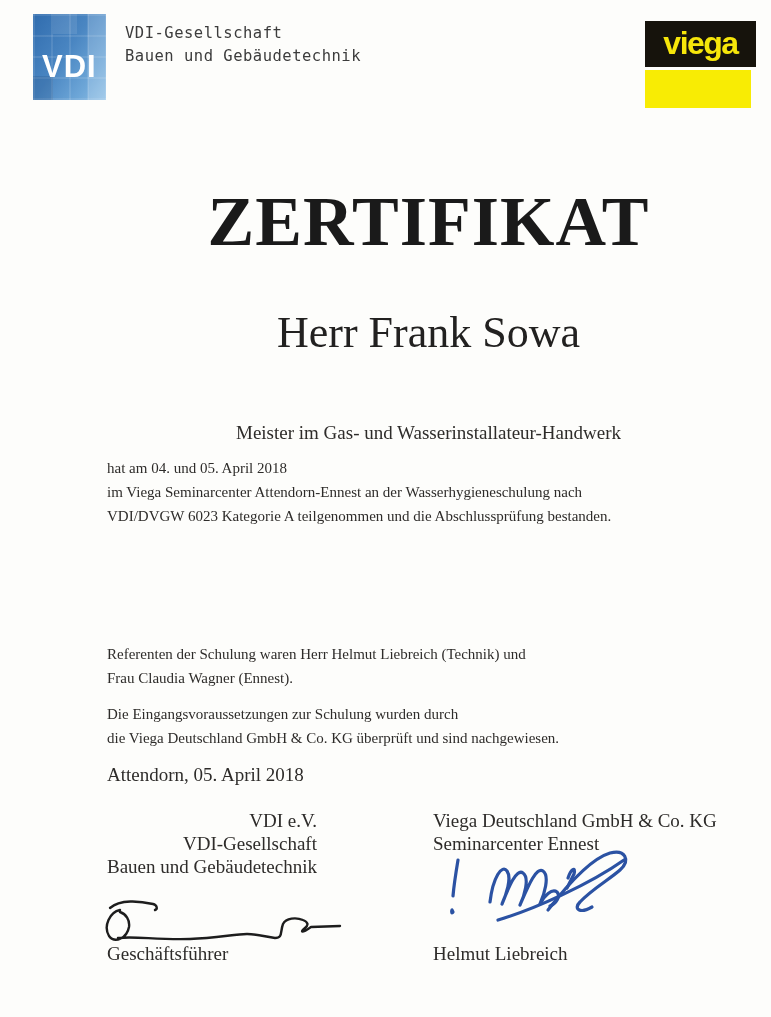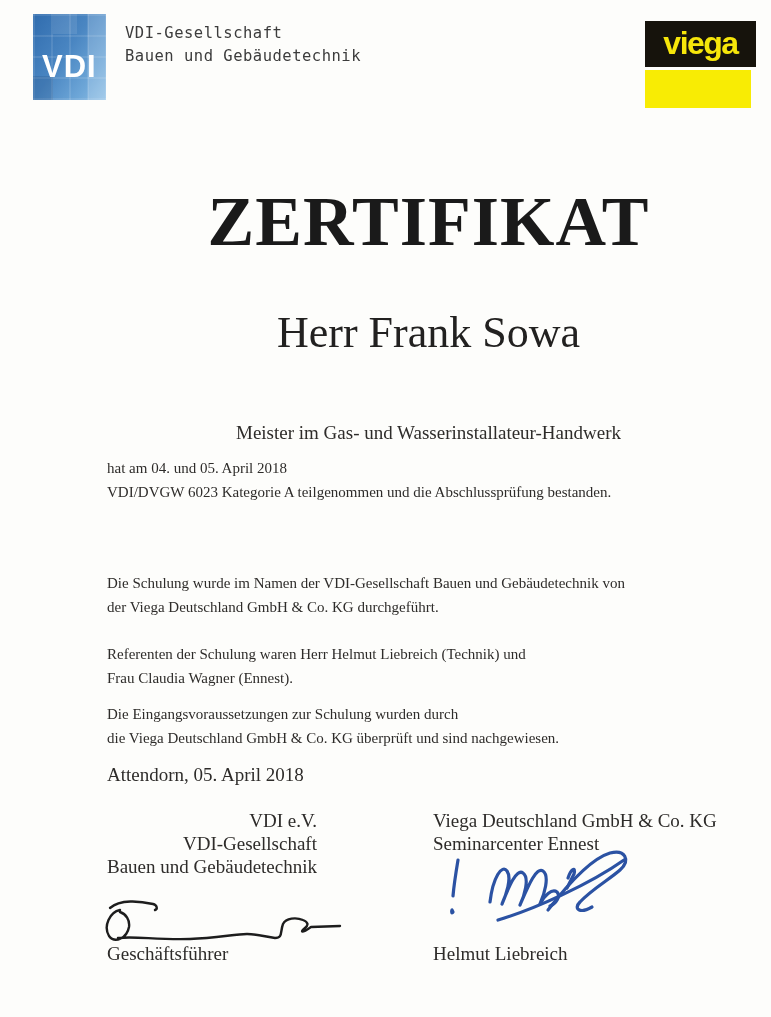--- a/index.html
+++ b/index.html
@@ -97,27 +97,24 @@
     </div>
     <div class="viega-yellow"></div>
   </div>
 
   <h1 class="centered title">ZERTIFIKAT</h1>
   <div class="centered recipient">Herr Frank Sowa</div>
   <div class="centered qualification">Meister im Gas- und Wasserinstallateur-Handwerk</div>
 
   <div class="para p-attendance">
     <div>hat am 04. und 05. April 2018</div>
+    <div>im Viega Seminarcenter Attendorn-Ennest an der Wasserhygieneschulung nach</div>
     <div>VDI/DVGW 6023 Kategorie A teilgenommen und die Abschlussprüfung bestanden.</div>
   </div>
 
-  <div class="para p-conducted">
-    <div>Die Schulung wurde im Namen der VDI-Gesellschaft Bauen und Gebäudetechnik von</div>
-    <div>der Viega Deutschland GmbH &amp; Co. KG durchgeführt.</div>
-  </div>
 
   <div class="para p-referents">
     <div>Referenten der Schulung waren Herr Helmut Liebreich (Technik) und</div>
     <div>Frau Claudia Wagner (Ennest).</div>
   </div>
 
   <div class="para p-prerequisites">
     <div>Die Eingangsvoraussetzungen zur Schulung wurden durch</div>
     <div>die Viega Deutschland GmbH &amp; Co. KG überprüft und sind nachgewiesen.</div>
   </div>

